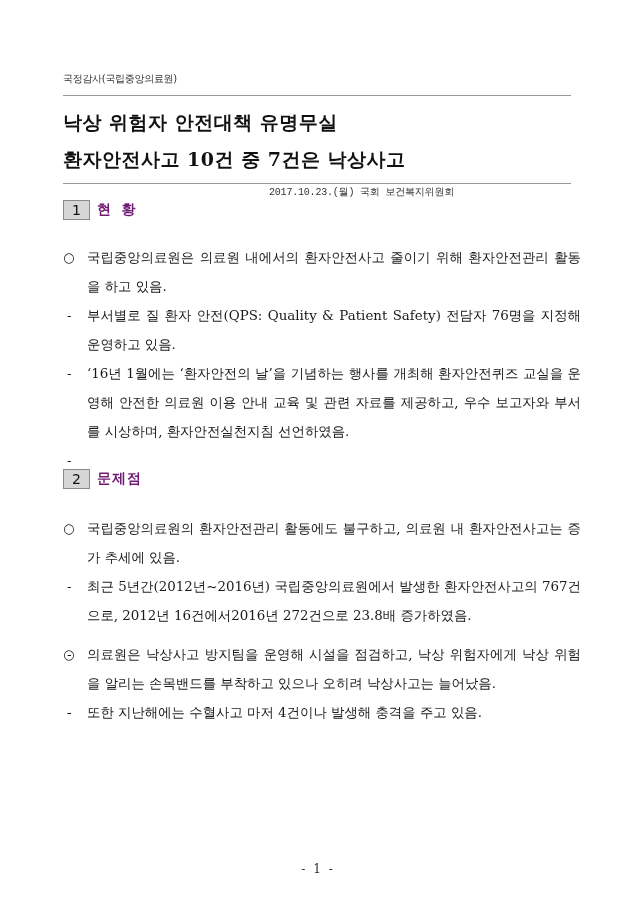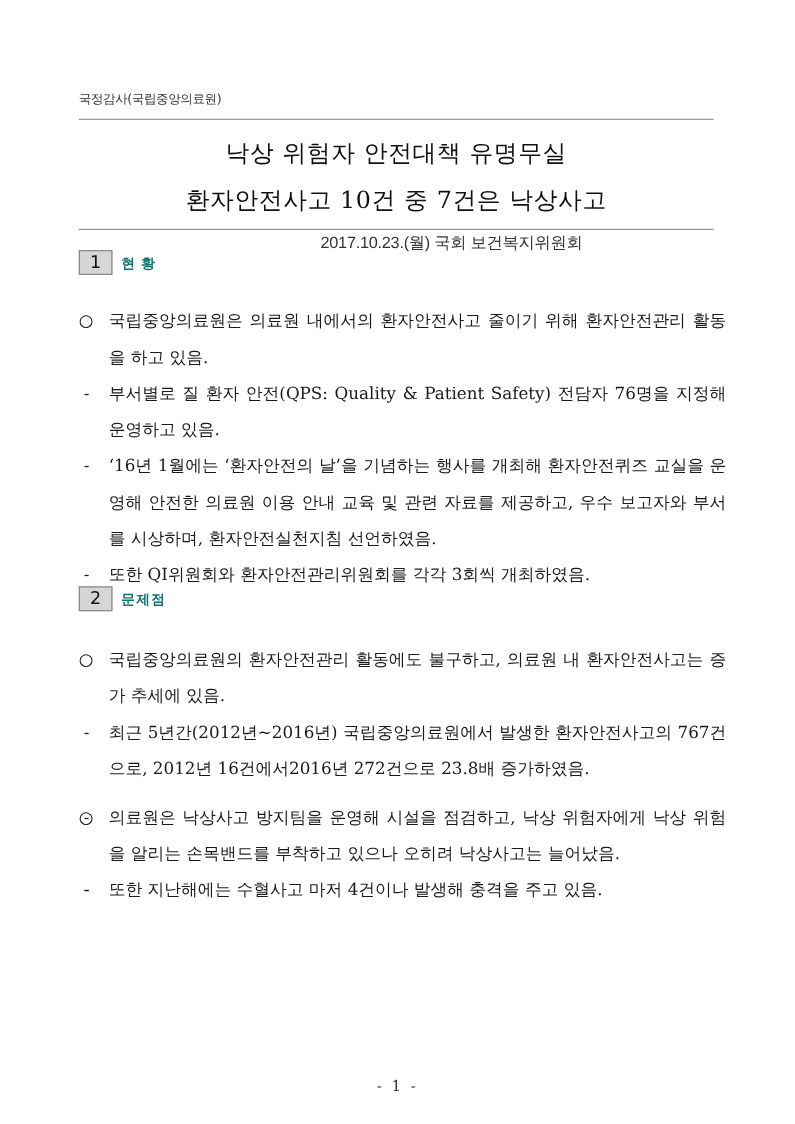--- a/index.html
+++ b/index.html
@@ -11,42 +11,42 @@
   .page { position: absolute; left: 0; top: 0; width: 531px; height: 899px; }
   .header-label {
     position: absolute; left: 63px; top: 72px;
     font-family: "DejaVu Sans", "Liberation Sans", sans-serif;
     font-size: 10px; color: #333; letter-spacing: -0.3px;
   }
   .rule { position: absolute; left: 63px; width: 508px; height: 1px; background: #9a9a9a; }
   .rule.top { top: 95px; }
   .rule.bottom { top: 183px; }
   .title {
-    position: absolute; left: 63px; width: 508px; text-align: center;
-    font-size: 19px; font-weight: normal; color: #111; letter-spacing: 0.5px;
+    position: absolute; left: 63px; width: 508px; text-align: left;
+    font-size: 19px; font-weight: bold; color: #111; letter-spacing: 0.5px;
   }
   .title.l1 { top: 110px; }
   .title.l2 { top: 147px; }
   .date-line {
-    position: absolute; right: 65px; top: 185px;
-    font-family: Liberation Sans, sans-serif;
-    font-size: 13px; color: #333; letter-spacing: -0.2px;
+    position: absolute; right: 77px; top: 185px;
+    font-family: Liberation Mono, monospace;
+    font-size: 10px; color: #333; letter-spacing: -0.2px;
   }
   .section-head {
     position: absolute; left: 63px; display: flex; align-items: center; gap: 7px;
   }
   .section-num {
     display: inline-block; width: 25px; height: 18px; line-height: 18px;
     text-align: center; background: #d6d6d6; border: 1px solid #8a8a8a;
     font-family: "DejaVu Sans", "Liberation Sans", sans-serif;
     font-size: 14px; color: #111;
   }
   .section-title {
-    font-family: Liberation Sans, sans-serif;
-    font-size: 11px; font-weight: bold; color: #0f766e; letter-spacing: 1px;
+    font-family: Liberation Mono, monospace;
+    font-size: 14px; font-weight: bold; color: #701a75; letter-spacing: 1px;
   }
   .s1 { top: 200px; }
   .s2 { top: 469px; }
   .para {
     position: absolute; left: 63px; width: 518px;
     font-size: 13.4px; line-height: 29px; color: #1a1a1a;
   }
   .item { position: relative; padding-left: 24px; text-align: justify; text-align-last: left; }
   .item .mark {
     position: absolute; left: 0; top: 0; width: 20px; text-align: left;
@@ -88,21 +88,20 @@
     <div class="item dash">
       <span class="mark">-</span>
       <span>부서별로 질 환자 안전(QPS: Quality &amp; Patient Safety) 전담자 76명을 지정해 운영하고 있음.</span>
     </div>
     <div class="item dash">
       <span class="mark">-</span>
       <span>‘16년 1월에는 ‘환자안전의 날’을 기념하는 행사를 개최해 환자안전퀴즈 교실을 운영해 안전한 의료원 이용 안내 교육 및 관련 자료를 제공하고, 우수 보고자와 부서를 시상하며, 환자안전실천지침 선언하였음.</span>
     </div>
     <div class="item dash">
       <span class="mark">-</span>
-      <span>또한 QI위원회와 환자안전관리위원회를 각각 3회씩 개최하였음.</span>
     </div>
   </div>
 
   <div class="section-head s2">
     <span class="section-num">2</span>
     <span class="section-title">문제점</span>
   </div>
 
   <div class="para p2">
     <div class="item">

